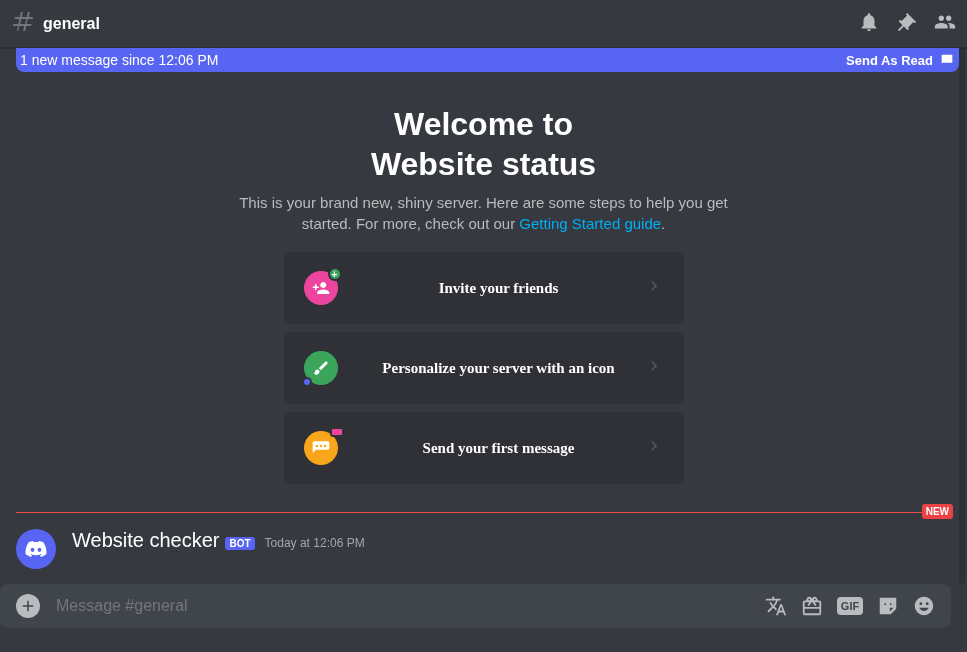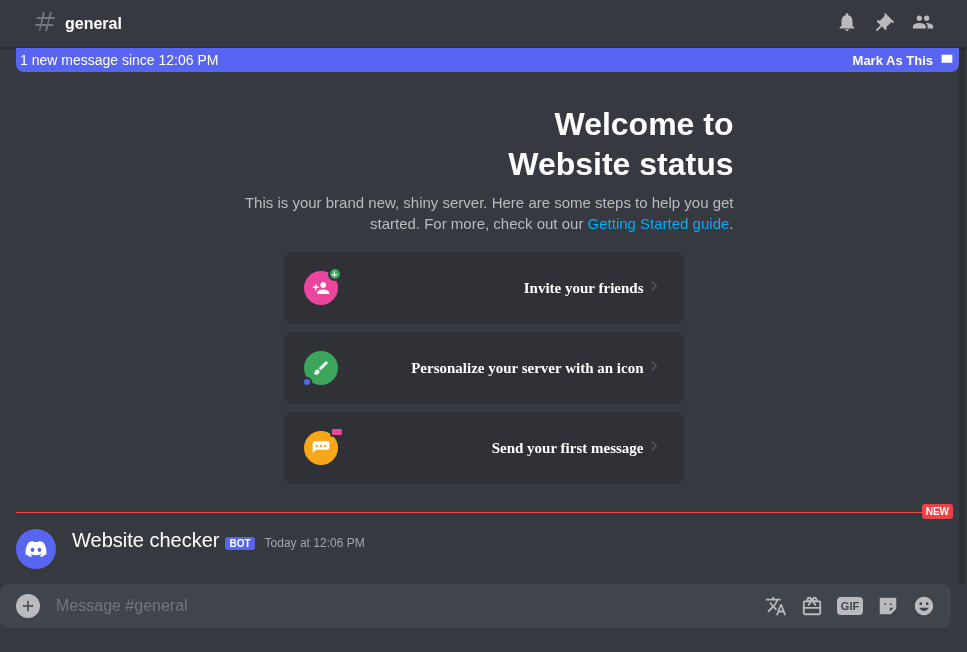--- a/index.html
+++ b/index.html
@@ -11,21 +11,21 @@
       height: 652px;
       overflow: hidden;
       position: relative;
     }
     .header {
       height: 48px;
       background: #36393f;
       border-bottom: 1px solid rgba(0,0,0,0.2);
       display: flex;
       align-items: center;
-      padding: 0 33px;
+      padding: 0 11px;
       box-shadow: 0 1px 0 rgba(4,4,5,0.2);
     }
     .hash-icon { color: #72767d; margin-right: 8px; }
     .channel-name { font-weight: 600; color: #ffffff; font-size: 16px; }
     .header-icons { margin-left: auto; display: flex; gap: 16px; align-items: center; }
     .header-icon { color: #b9bbbe; cursor: pointer; }
     .new-message-bar {
       height: 24px;
       background: #5865f2;
       color: #ffffff;
@@ -37,21 +37,21 @@
       margin: 0 8px 8px 16px;
       border-radius: 0 0 8px 8px;
     }
     .mark-read { margin-left: auto; display: flex; align-items: center; gap: 6px; font-weight: 600; font-size: 13px; cursor: pointer; }
     .content {
       padding: 16px 16px 0 16px;
       overflow-y: auto;
       height: calc(100% - 48px - 24px - 68px);
     }
     .welcome {
-      text-align: right;
+      text-align: center;
       max-width: 500px;
       margin: 8px auto 20px;
     }
     .welcome h1 { color: #ffffff; font-size: 32px; font-weight: 700; line-height: 1.25; }
     .welcome p { color: #b9bbbe; font-size: 15px; margin-top: 8px; line-height: 1.4; }
     .guide-link { color: #00aff4; }
     .cards { max-width: 400px; margin: 18px auto 0; display: flex; flex-direction: column; gap: 8px; }
     .card {
       background: #2f3136;
       border-radius: 8px;
@@ -117,21 +117,21 @@
       <svg width="22" height="22" viewBox="0 0 24 24">
           <path fill="currentColor" d="M16 11c1.66 0 3-1.34 3-3s-1.34-3-3-3-3 1.34-3 3 1.34 3 3 3zm-8 0c1.66 0 3-1.34 3-3S9.66 5 8 5 5 6.34 5 8s1.34 3 3 3zm0 2c-2.33 0-7 1.17-7 3.5V19h14v-2.5c0-2.33-4.67-3.5-7-3.5zm8 0c-.29 0-.62.02-.97.05 1.16.84 1.97 1.97 1.97 3.45V19h6v-2.5c0-2.33-4.67-3.5-7-3.5z"></path>
         </svg>
     </span>
   </div>
 </div>
 
 <div class="new-message-bar">
   <span>1 new message since 12:06 PM</span>
   <span class="mark-read">
-    <span>Mark As This</span>
+    <span>Send As Read</span>
     <svg width="16" height="16" viewBox="0 0 24 24">
         <path fill="currentColor" d="M4 4h16v12H5.2L4 17.2V4z"></path>
       </svg>
   </span>
 </div>
 
 <div class="content">
   <div class="welcome">
     <h1>
       <span>Welcome to</span><br>

